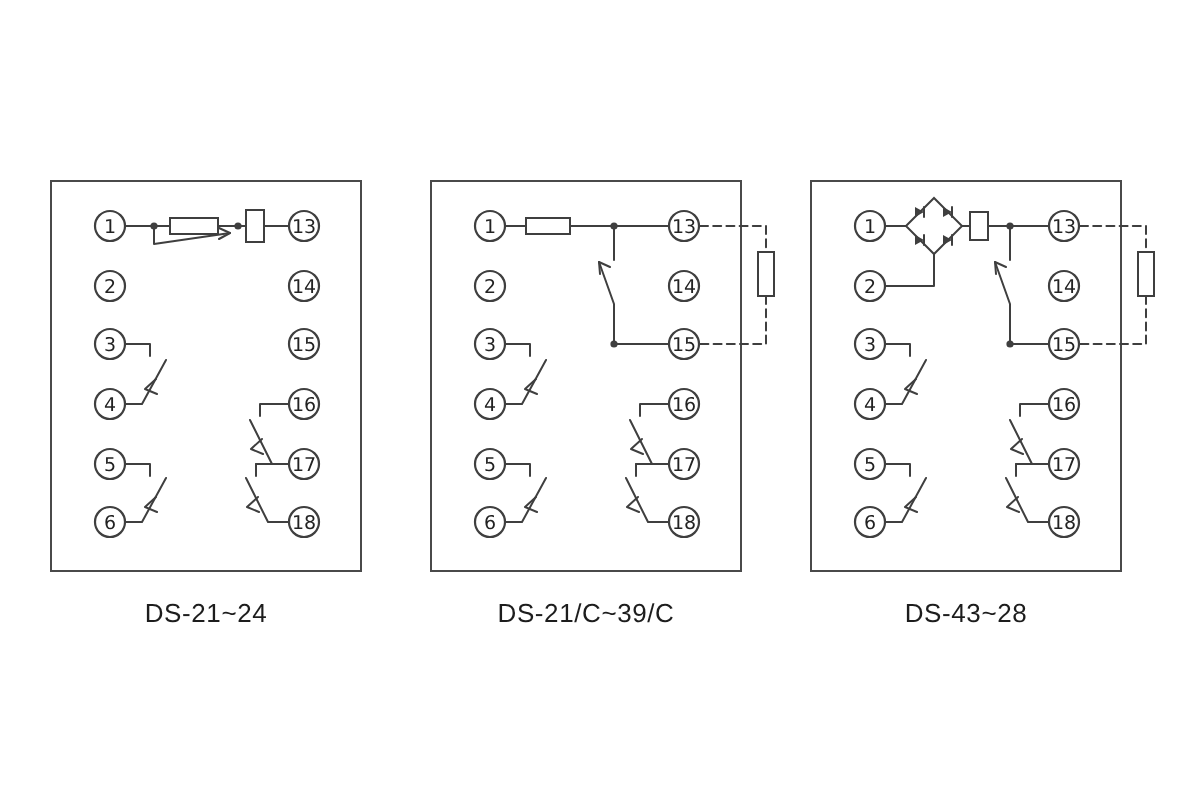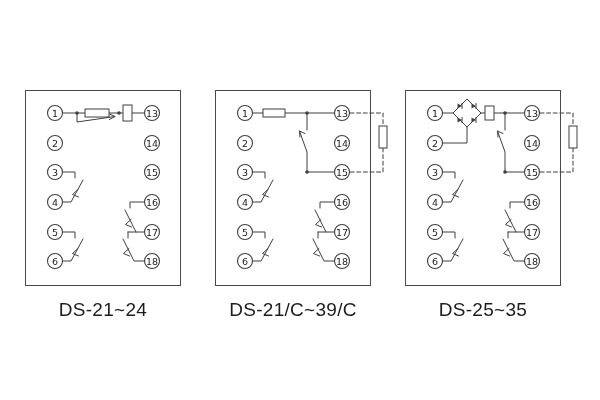--- a/index.html
+++ b/index.html
@@ -4,21 +4,21 @@
 <style>
   html,body { margin:0; padding:0; background:#ffffff; }
   .stage {
     position:relative; width:600px; height:400px; background:#ffffff;
     font-family:"Liberation Sans", sans-serif; overflow:hidden;
   }
   .diagram { position:absolute; top:90px; }
   .diagram svg { display:block; }
   .caption {
     width:156px; text-align:center; margin-top:9px;
-    font-size:19px; color:#1d1d1d; letter-spacing:0.3px;
+    font-size:13px; color:#1d1d1d; letter-spacing:0.3px;
     font-family:"Liberation Sans", sans-serif;
   }
   .ln  { fill:none; stroke:#3f3f3f; stroke-width:1; stroke-linecap:round; stroke-linejoin:round; }
   .dsh { stroke-dasharray:4 2.6; }
   .cmp { fill:#ffffff; stroke:#3f3f3f; stroke-width:1; }
   .dot { fill:#3f3f3f; stroke:none; }
   .tc  { fill:#ffffff; stroke:#3f3f3f; stroke-width:1.1; }
   .tn  { font-family:"DejaVu Sans", sans-serif; font-size:9.5px; fill:#222222; }
   .box { fill:none; stroke:#4a4a4a; stroke-width:1; }
   .dio { fill:#3f3f3f; stroke:none; }
@@ -277,16 +277,16 @@
         </g>
       <g>
           <circle class="tc" cx="127" cy="142" r="7.5"></circle>
           <text class="tn" x="127" y="145.5" text-anchor="middle">17</text>
         </g>
       <g>
           <circle class="tc" cx="127" cy="171" r="7.5"></circle>
           <text class="tn" x="127" y="174.5" text-anchor="middle">18</text>
         </g>
     </svg>
-    <div class="caption">DS-25~35</div>
+    <div class="caption">DS-43~28</div>
   </div>
 
 </div>
 
 </body></html>

